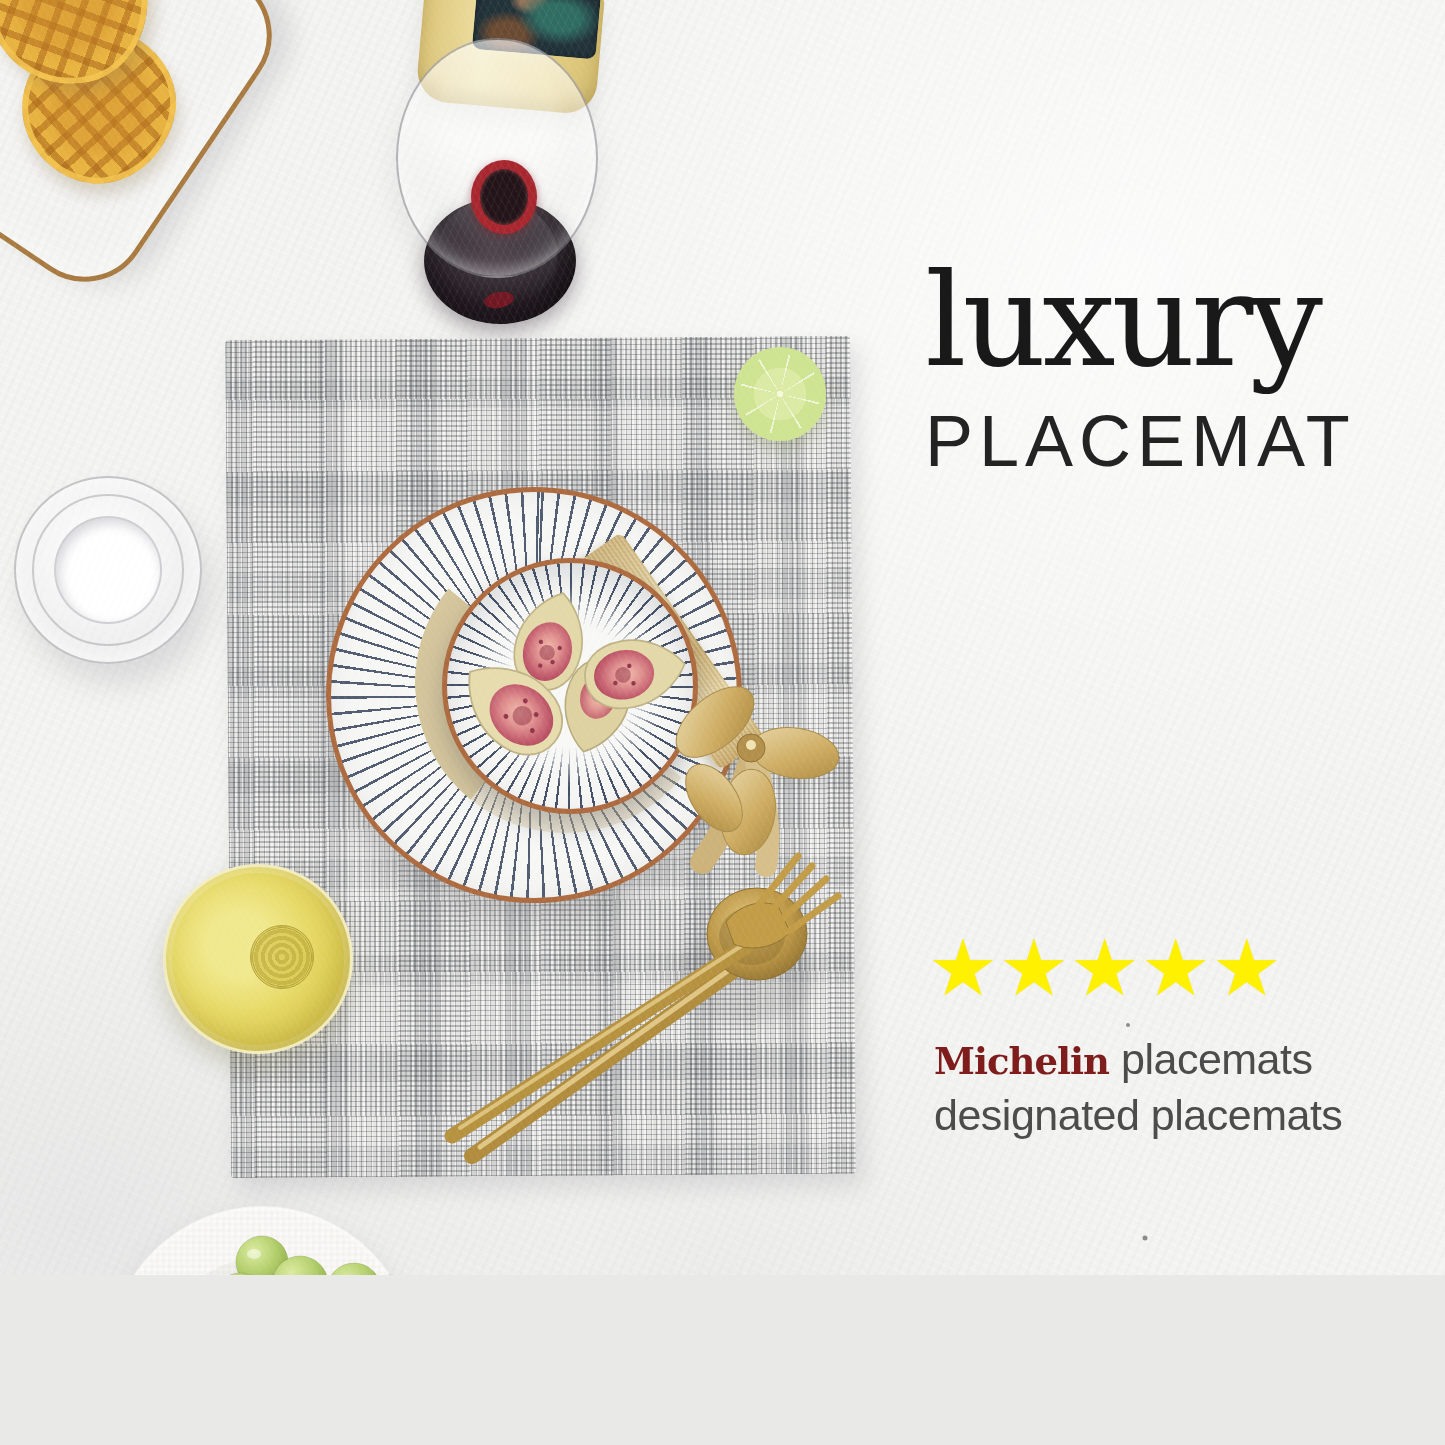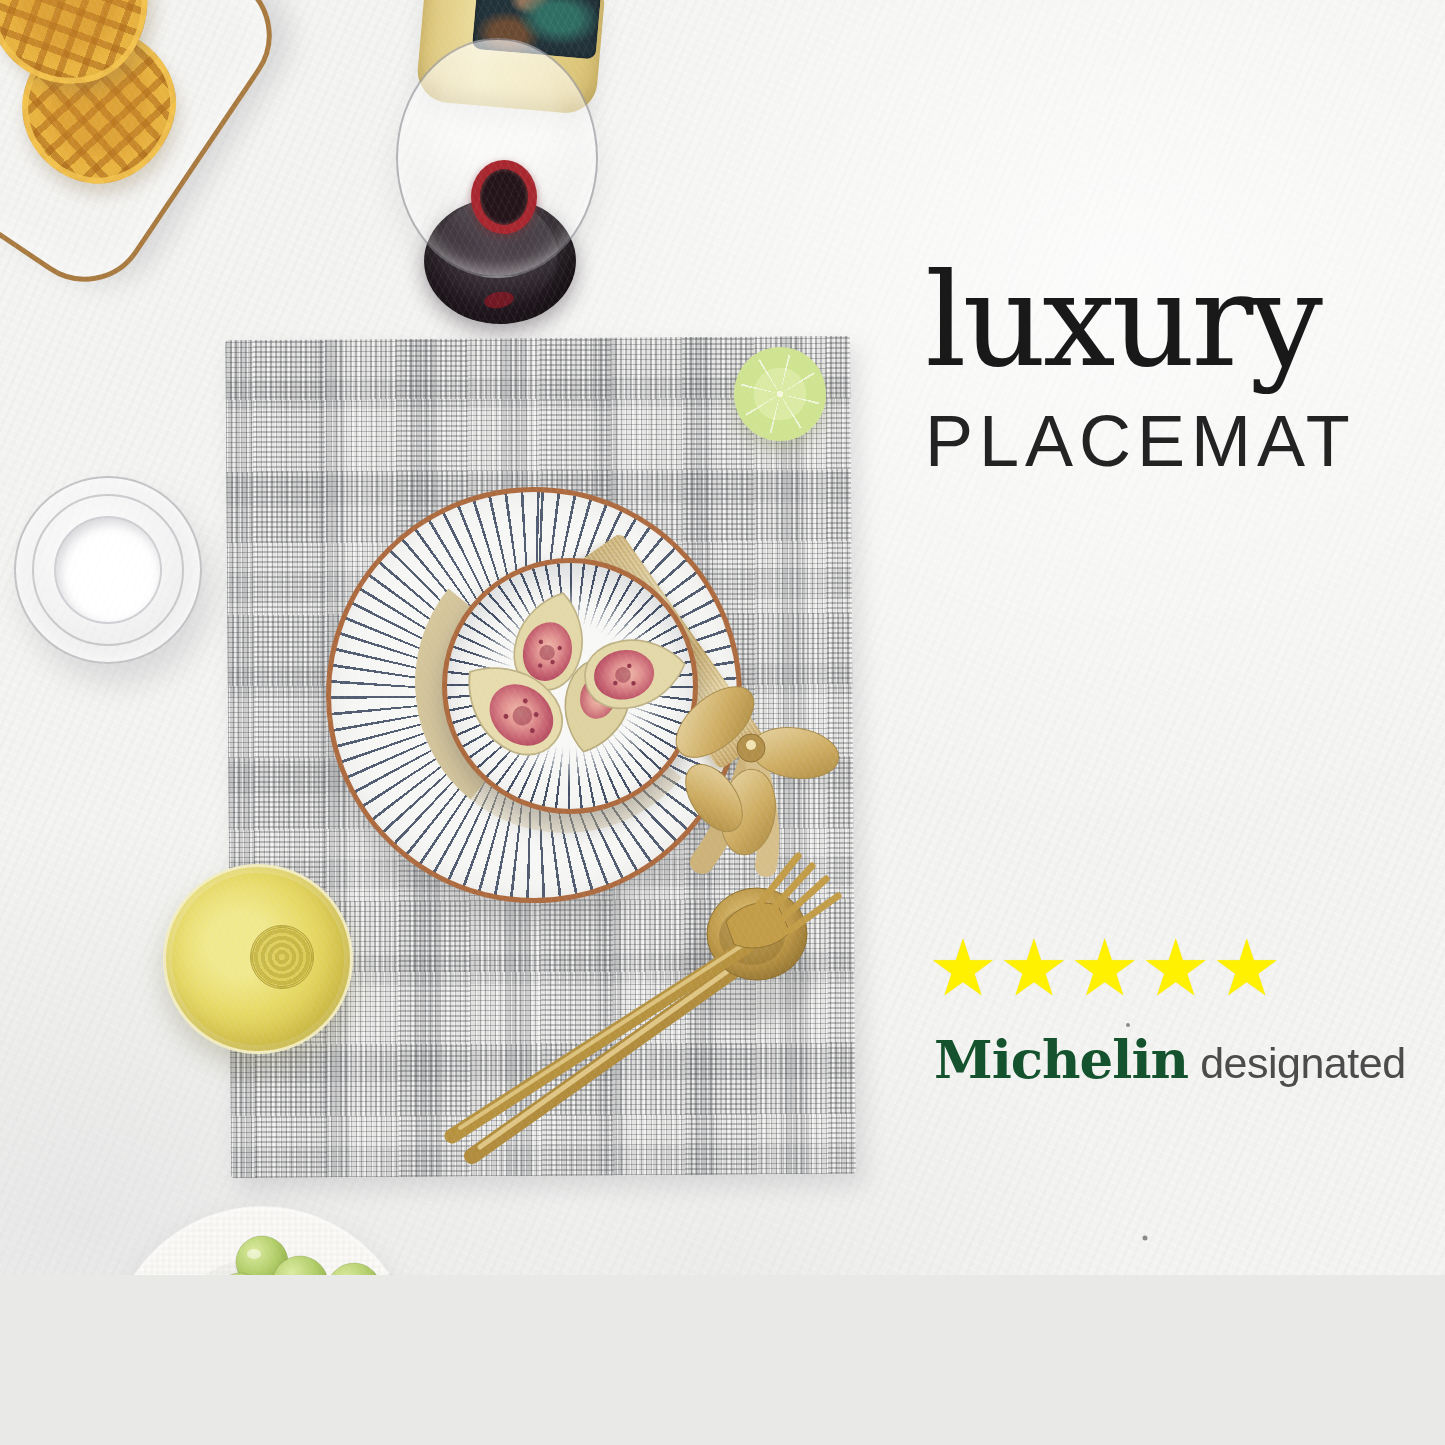--- a/index.html
+++ b/index.html
@@ -206,22 +206,22 @@
     color:#232323;letter-spacing:6px;margin-top:10px;
   }
   .rating{left:928px;top:926px;width:370px;}
   .stars{
     font-family:"DejaVu Sans",sans-serif;font-size:78px;line-height:1.1;
     color:#FFF100;letter-spacing:1px;text-shadow:0 0 1px rgba(222,205,0,.55);
   }
   .tagline{left:934px;top:1032px;width:430px;color:#4c4c4c;}
   .tagline .line{font-size:43px;line-height:54px;letter-spacing:-.5px;white-space:nowrap;}
   .tagline .brand{
-    font-family:"DejaVu Serif",serif;font-weight:bold;font-size:53px;
-    color:#14532d;margin-right:12px;letter-spacing:-1px;
+    font-family:"DejaVu Serif",serif;font-weight:bold;font-size:37px;
+    color:#7f1d1d;margin-right:12px;letter-spacing:-1px;
   }
 </style>
 </head>
 <body>
 
 <div class="stage">
 
   <div class="el waffle-plate">
     <div class="waffle w1" style="position:absolute;transform:rotate(72deg);left:84px;top:150px;"></div>
     <div class="waffle w2" style="position:absolute;transform:rotate(44deg);left:150px;top:60px;"></div>
@@ -401,16 +401,17 @@
   <div class="el headline">
     <div class="title">luxury</div>
     <div class="subtitle">PLACEMAT</div>
   </div>
 
   <div class="el rating">
     <span class="stars">★★★★★</span>
   </div>
 
   <div class="el tagline">
-    <div class="line"><span class="brand">Michelin</span><span>designated</span></div>
+    <div class="line"><span class="brand">Michelin</span><span>placemats</span></div>
+    <div class="line">designated placemats</div>
   </div>
 
 </div>
 
 </body></html>

